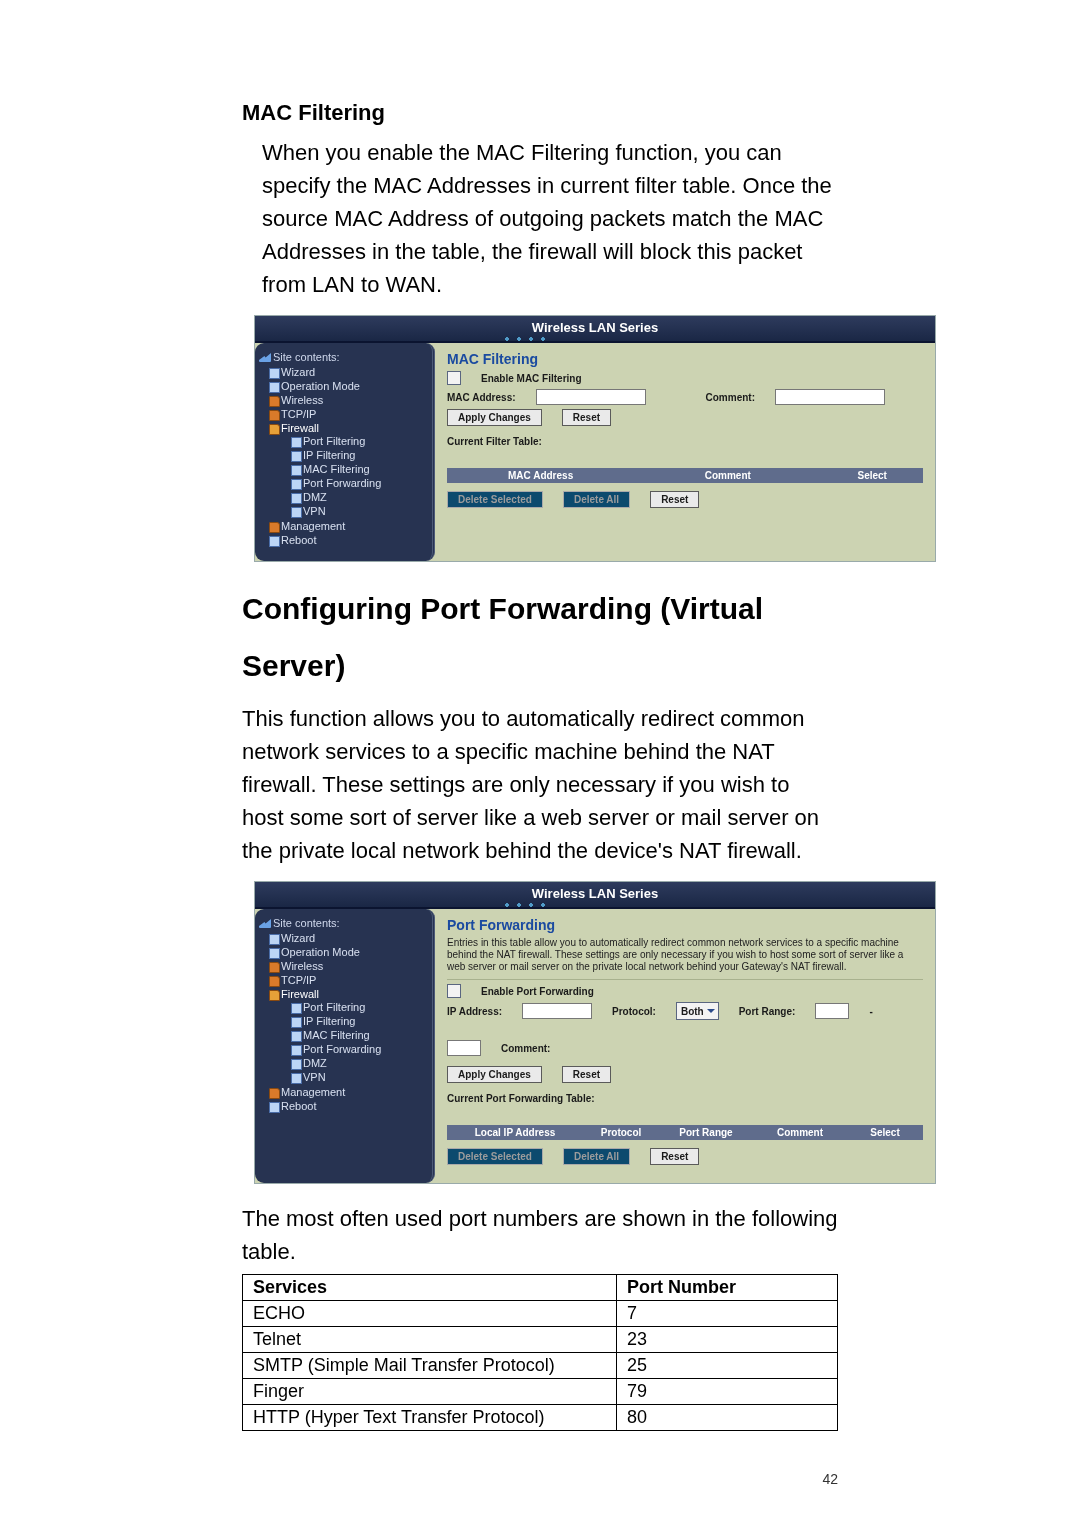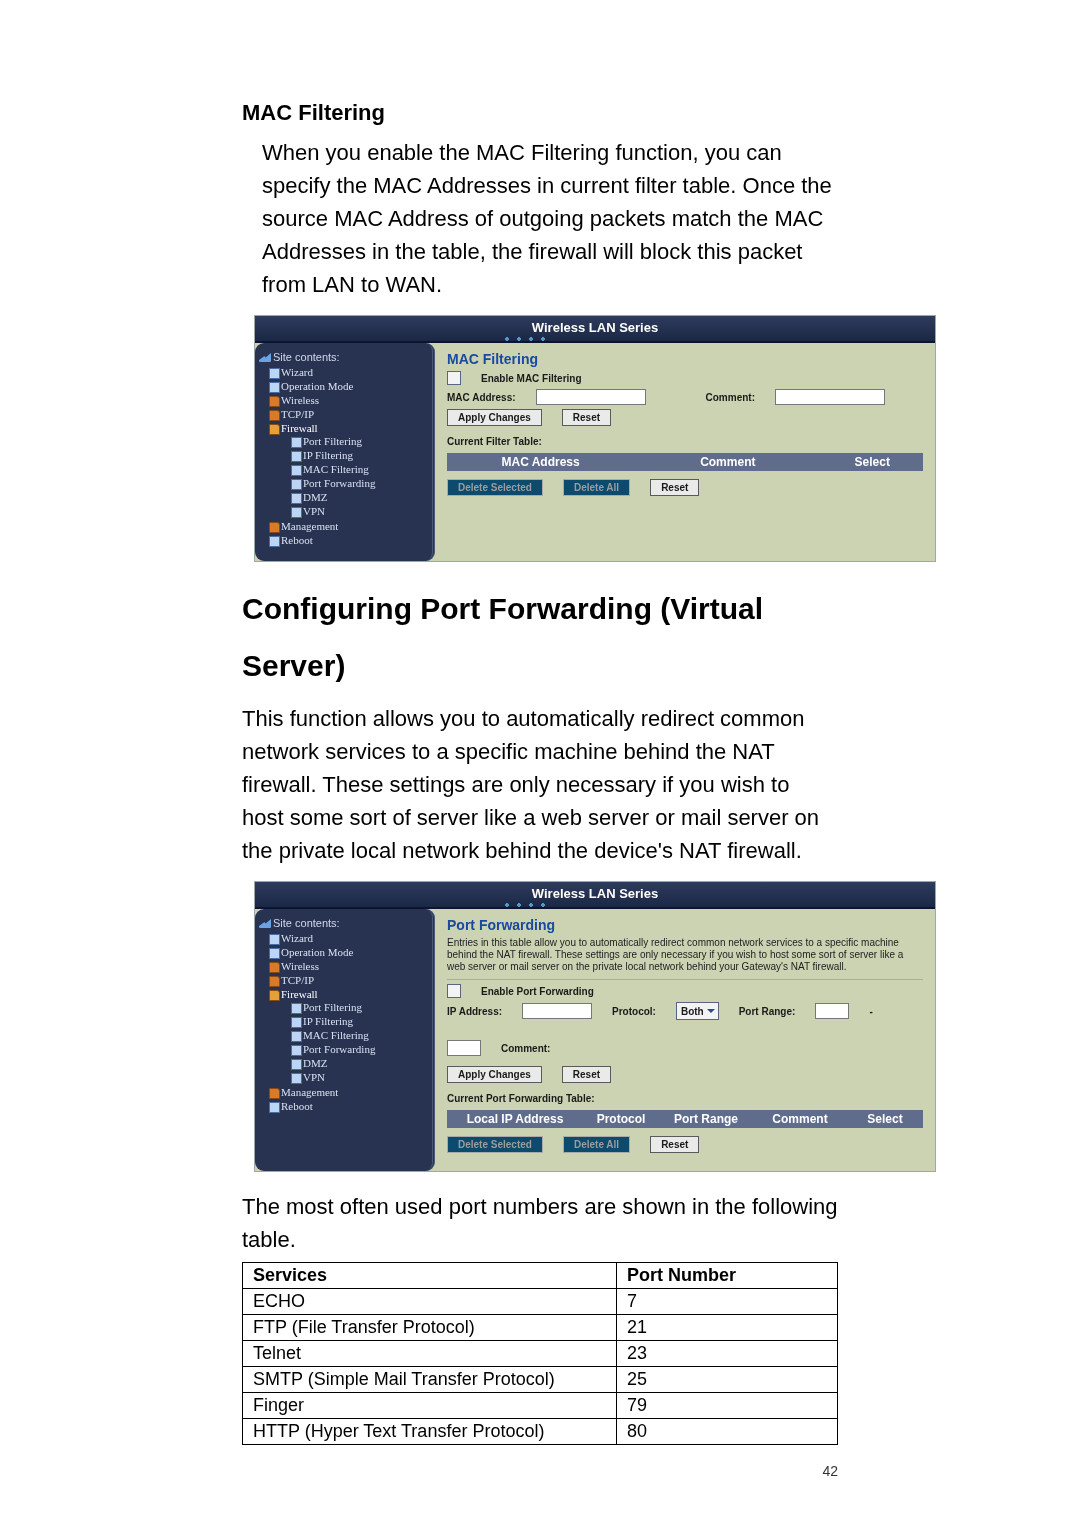--- a/index.html
+++ b/index.html
@@ -32,21 +32,21 @@
   }
   .h1 {
     font-weight: bold;
     font-size: 30px;
     margin: 18px 0 8px 0;
     line-height: 1.9;
   }
   .pagenum {
     position: absolute;
     right: 160px;
-    bottom: 48px;
+    bottom: 40px;
     font-size: 14px;
     color: #333;
   }
   
   .router {
     width: 680px;
     margin: 10px 0 18px 12px;
     border: 1px solid #9aa;
     font-family: Tahoma, Verdana, Arial, sans-serif;
     font-size: 11px;
@@ -103,21 +103,20 @@
   ul.tree, ul.tree ul {
     list-style: none;
     margin: 0;
     padding: 0 0 0 10px;
   }
   ul.tree li {
     padding: 1px 0 1px 12px;
     white-space: nowrap;
     position: relative;
     color: #d8e0f0;
-    font-family: Liberation Serif, serif;
   }
   ul.tree li::before{
     content:"";
     position:absolute;
     left:0; top:3px;
     width:11px; height:11px;
   }
   .fi-doc::before{
     background:#bcd5f5;
     border:1px solid #4a6da8;
@@ -187,23 +186,23 @@
     padding: 2px 10px;
     display:inline-block;
     cursor: default;
   }
   .btn.disabled{ color:#9c9c9c; border-color:#aaa; background:#0c4a6e;}
   .tblhead {
     display: flex;
     background: #5f6c8c;
     color: #fff;
     font-weight: bold;
-    font-size: 12px;
+    font-size: 10px;
     padding: 2px 0;
-    margin-top: 6px;
+    margin-top: 21px;
   }
   .tblhead > div { padding: 0 8px; }
   .sel {
     border: 1px solid #5a6680;
     background: #f3f3f3;
     font-size: 10px;
     height: 16px;
     padding: 0 14px 0 4px;
     position: relative;
     display: inline-flex;
@@ -377,24 +376,20 @@
         <th>Services</th>
         <th style="width:200px">Port Number</th>
       </tr>
     </thead>
     <tbody>
       <tr>
           <td>ECHO</td>
           <td>7</td>
         </tr>
       <tr>
-          <td>FTP (File Transfer Protocol)</td>
-          <td>21</td>
-        </tr>
-      <tr>
           <td>Telnet</td>
           <td>23</td>
         </tr>
       <tr>
           <td>SMTP (Simple Mail Transfer Protocol)</td>
           <td>25</td>
         </tr>
       <tr>
           <td>Finger</td>
           <td>79</td>

